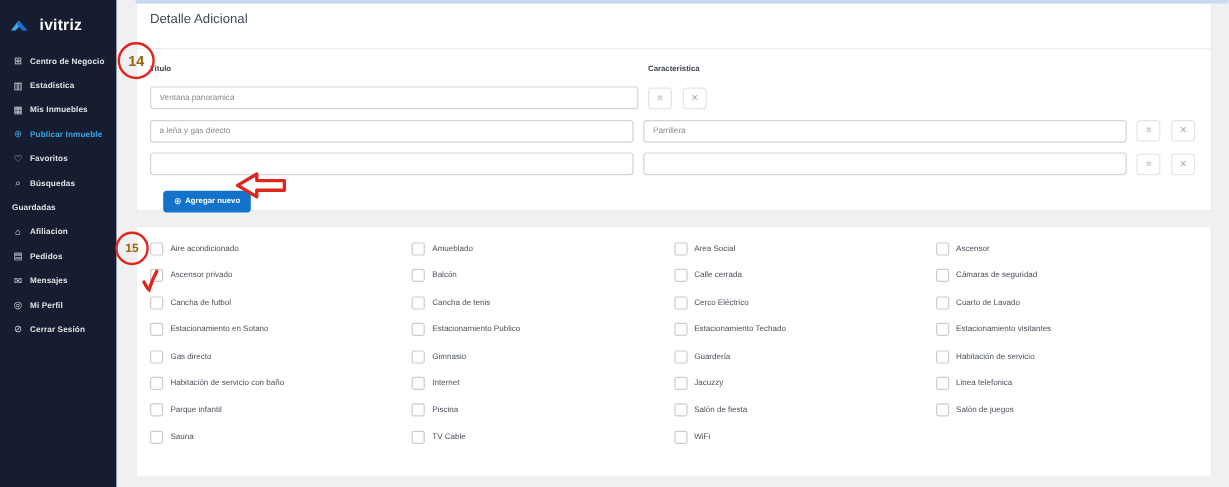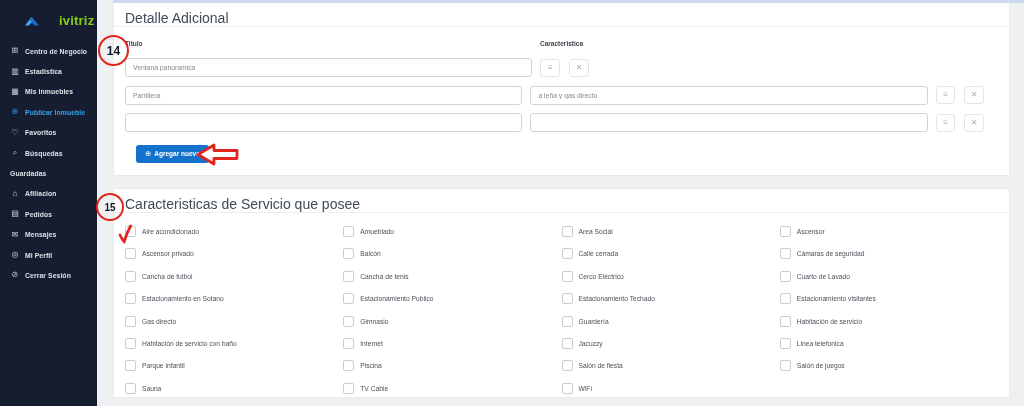--- a/index.html
+++ b/index.html
@@ -1,57 +1,57 @@
 <!DOCTYPE html>
 <html><head>
 <meta charset="utf-8">
 <style>
   html,body{margin:0;padding:0;background:#eef0f2;}
   .canvas{position:relative;width:1024px;height:406px;overflow:hidden;background:#eef0f2;
           font-family:"Liberation Sans",sans-serif;-webkit-font-smoothing:antialiased;}
 
   
   .sidebar{position:absolute;left:0;top:0;width:97px;height:406px;background:#161d30;z-index:3;}
-  .logo{display:flex;align-items:center;gap:19px;padding:13px 0 8px 24px;color:#84cc16;
+  .logo{display:flex;align-items:center;gap:9px;padding:13px 0 8px 8px;color:#ffffff;
         font-size:13px;font-weight:bold;letter-spacing:.2px;cursor:pointer;}
   .menu{padding-top:5px;}
   .mitem{display:flex;align-items:center;gap:5px;padding-left:10px;height:20.4px;
          color:#dde1e7;font-size:6.8px;font-weight:bold;cursor:pointer;letter-spacing:.1px;}
   .mitem .icon{width:10px;flex:none;font-size:8px;line-height:1;text-align:center;opacity:.92;font-weight:normal;}
   .mitem.active{color:#38a6ea;}
 
   
   .topstrip{position:absolute;left:113px;right:0;top:0;height:3px;background:#cbd9f3;z-index:2;}
   .card{position:absolute;left:113px;width:897px;background:#fff;border:1px solid #e9eaed;box-sizing:border-box;}
   .card1{top:3px;height:173px;border-top:none;}
   .card2{top:188px;height:210px;}
-  .card-title{padding:7px 11px 0;font-size:14px;color:#414a59;border-bottom:1px solid #edeef1;}
-
-  .form{padding:0 16px 0 11px;}
+  .card-title{padding:7px 11px 18px;font-size:11px;color:#414a59;border-bottom:1px solid #edeef1;}
+
+  .form{padding:0 4px 0 11px;}
   .form-labels{display:flex;font-size:6.5px;font-weight:bold;color:#3c434d;margin:13px 0 11px;}
   .form-labels .lcol{width:415px;}
   .form-row{display:flex;align-items:center;margin-bottom:8.5px;}
   .form-row input{width:407px;height:19px;border:1px solid #cfd5db;border-radius:3px;
                   font-size:6.8px;color:#85898f;padding:0 7px;box-sizing:border-box;margin-right:8px;
                   font-family:inherit;outline:none;background:#fff;}
   .icon-btn{width:20px;height:18px;border:1px solid #e3e6e9;border-radius:3px;background:#fff;
             color:#a9adb3;font-size:8px;line-height:1;display:flex;align-items:center;justify-content:center;
             margin-right:9px;cursor:pointer;padding:0;}
   .icon-btn .g{pointer-events:none;}
   .add-btn{display:inline-flex;align-items:center;gap:3px;margin:4px 0 0 11px;background:#1272cc;
            border:none;border-radius:3px;color:#fff;font-size:6.5px;font-weight:bold;
            padding:5.5px 9px;cursor:pointer;font-family:inherit;}
   .add-btn .plus{font-size:7.5px;font-weight:normal;line-height:1;}
 
   .services-grid{display:grid;grid-template-columns:repeat(4,1fr);padding:13px 11px 0;row-gap:11.4px;}
   .service{display:flex;align-items:center;gap:6px;font-size:6.7px;color:#4a515a;}
   .cb{width:9px;height:9px;border:1px solid #c8cdd3;border-radius:2px;background:#fff;flex:none;cursor:pointer;}
 
   
-  .circ{position:absolute;border:2.5px solid #e0261c;border-radius:50%;color:#0f172a;font-weight:bold;
+  .circ{position:absolute;border:2.5px solid #e0261c;border-radius:50%;color:#a16207;font-weight:bold;
         display:flex;align-items:center;justify-content:center;z-index:5;background:transparent;}
   .circ14{left:98px;top:35px;width:27px;height:27px;font-size:12px;}
   .circ15{left:96px;top:193px;width:24px;height:24px;font-size:10px;}
   .arrow-ann{position:absolute;left:196px;top:142px;z-index:5;}
   .check-ann{position:absolute;left:118px;top:224px;z-index:5;}
 </style>
 </head>
 <body>
 
 <div class="canvas">
@@ -144,22 +144,22 @@
             <input type="text" value="Ventana panoramica" style="">
             <button class="icon-btn">
               <span class="g">≡</span>
             </button>
             <button class="icon-btn">
               <span class="g">✕</span>
             </button>
           </div>
 
           <div class="form-row">
+            <input type="text" value="a leña y gas directo" style="">
             <input type="text" value="Parrillera" style="">
-            <input type="text" value="a leña y gas directo" style="">
             <button class="icon-btn">
               <span class="g">≡</span>
             </button>
             <button class="icon-btn">
               <span class="g">✕</span>
             </button>
           </div>
 
           <div class="form-row">
             <input type="text" style="">
@@ -174,21 +174,20 @@
 
       </div>
       <button class="add-btn">
         <span class="plus">⊕</span>
         <span>Agregar nuevo</span>
       </button>
     </div>
   </section>
 
   <section class="card card2">
-    <div class="card-title">Caracteristicas de Servicio que posee</div>
     <div class="services-grid">
 
         <label class="service">
           <span class="cb"></span>
           <span>Aire acondicionado</span>
         </label>
 
         <label class="service">
           <span class="cb"></span>
           <span>Amueblado</span>

